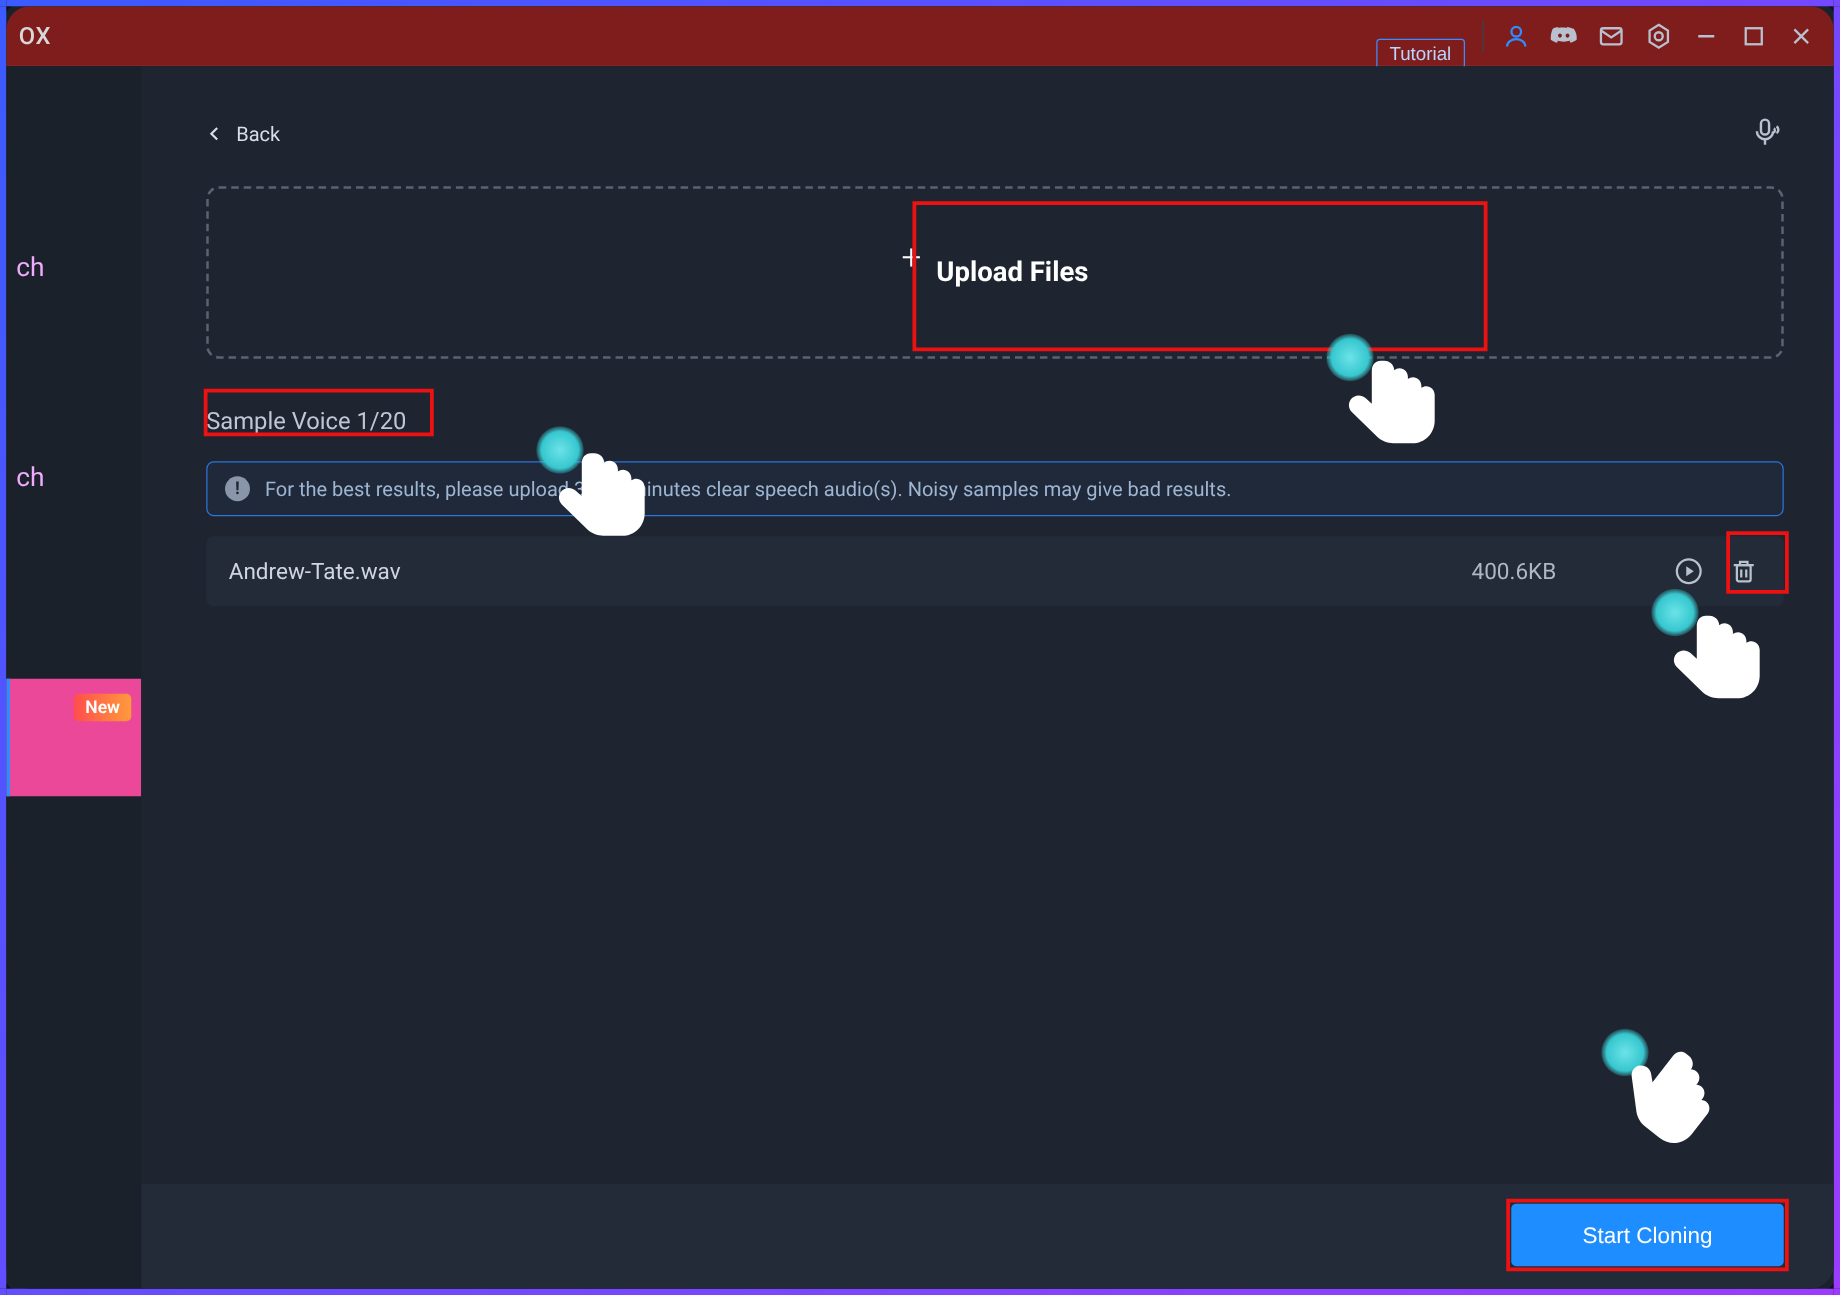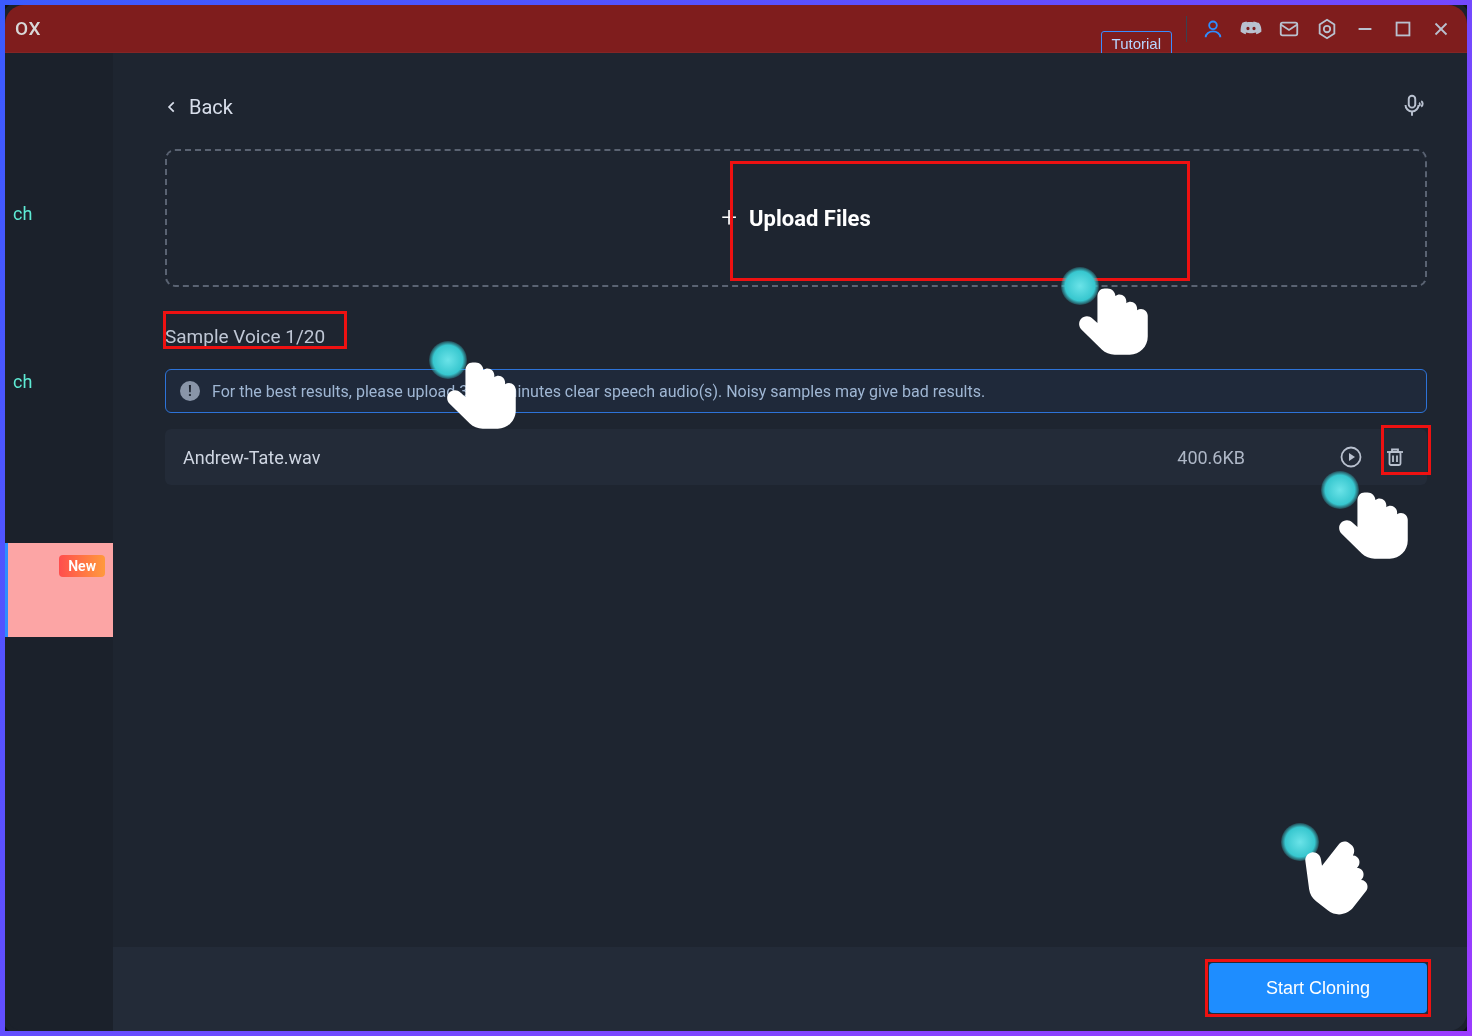--- a/index.html
+++ b/index.html
@@ -31,57 +31,57 @@
   .vsep { width:1px; height:26px; background:#3a4150; }
   .tb-icon { width: 24px; height: 24px; color: #b9c1cf; cursor: pointer; display:flex; align-items:center; justify-content:center;}
   .tb-icon.user { color:#2e8dff; }
   .tb-icon svg { width: 22px; height: 22px; }
   
   .sidebar {
     position: absolute; left: 0; top: 48px; bottom: 0; width: 108px;
     background: #1b212b;
     color: #b9c1cf;
   }
-  .side-frag { position:absolute; left: 8px; color:#5eead4; font-size:18px; }
+  .side-frag { position:absolute; left: 8px; color:#f0abfc; font-size:21px; }
   .side-frag.f1 { top: 150px; }
   .side-frag.f2 { top: 318px; }
   .side-item-active {
     position: absolute; left: 0; right: 0; top: 490px; height: 94px;
-    background: #fca5a5;
+    background: #ec4899;
     border-left: 3px solid #2e8dff;
     display:flex; align-items:flex-start; justify-content:flex-end;
     padding: 12px 8px 0 0;
   }
   .new-badge {
     background: linear-gradient(90deg,#ff4d4d,#ff9a3c);
     color:#fff; font-size:14px; font-weight:600;
     padding: 3px 9px; border-radius:4px;
   }
   
   .main {
     position: absolute; left: 108px; right: 0; top: 48px; bottom: 0;
     background: #1e2530;
   }
   .back-row {
     position:absolute; top: 40px; left: 52px; right: 40px;
     display:flex; align-items:center; justify-content:space-between;
     color:#e0e4ea;
   }
-  .back-btn { display:flex; align-items:center; gap:10px; cursor:pointer; font-size:20px; color:#d8deea;}
+  .back-btn { display:flex; align-items:center; gap:10px; cursor:pointer; font-size:16px; color:#d8deea;}
   .back-btn svg { width:14px; height:14px; }
   .mic-icon { width:28px; height:28px; color:#b9c1cf; }
   .mic-icon svg { width:26px; height:26px;}
   
   .upload-zone {
     position:absolute; left:52px; right:40px; top:96px; height:138px;
     border: 2px dashed #5a6372; border-radius:10px;
     display:flex; align-items:center; justify-content:center;
     color:#fff; cursor:pointer;
   }
-  .upload-zone .label { font-size:22px; font-weight:700; display:flex; align-items:center; gap:12px;}
+  .upload-zone .label { font-size:22px; font-weight:700; display:flex; align-items:flex-start; gap:12px;}
   .upload-zone .plus { font-size:28px; font-weight:300; line-height:0; }
   
   .sample-heading {
     position:absolute; left:52px; top:272px;
     color:#bfc7d5; font-size:19px; font-weight:400;text-align:center;
   }
   
   .info-banner {
     position:absolute; left:52px; right:40px; top:316px; height:44px;
     border:1px solid #2d73d8; border-radius:6px;

